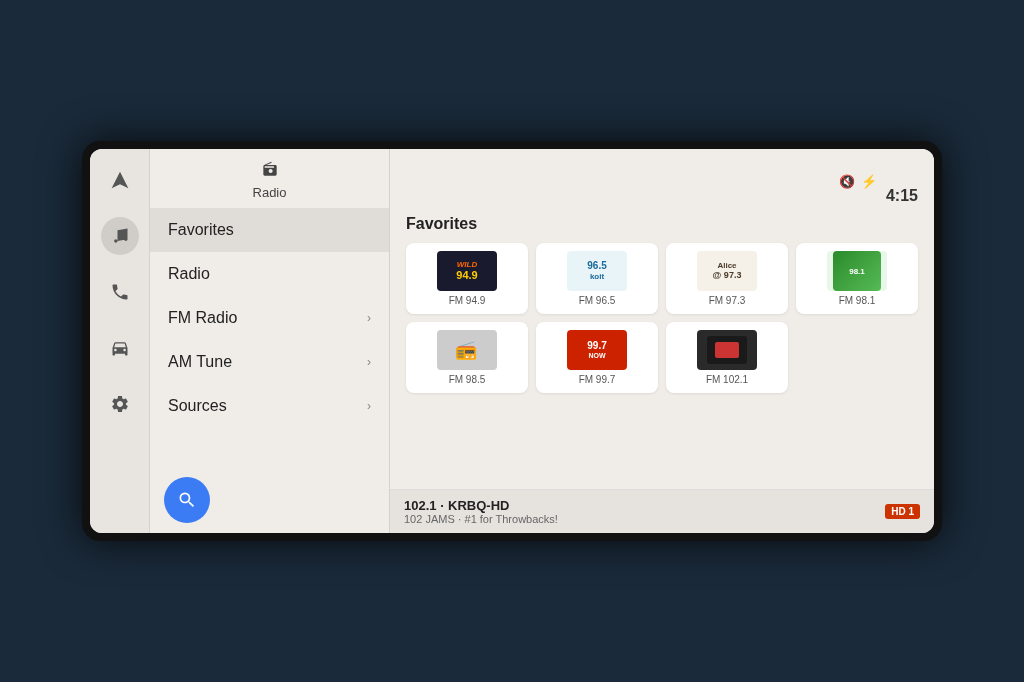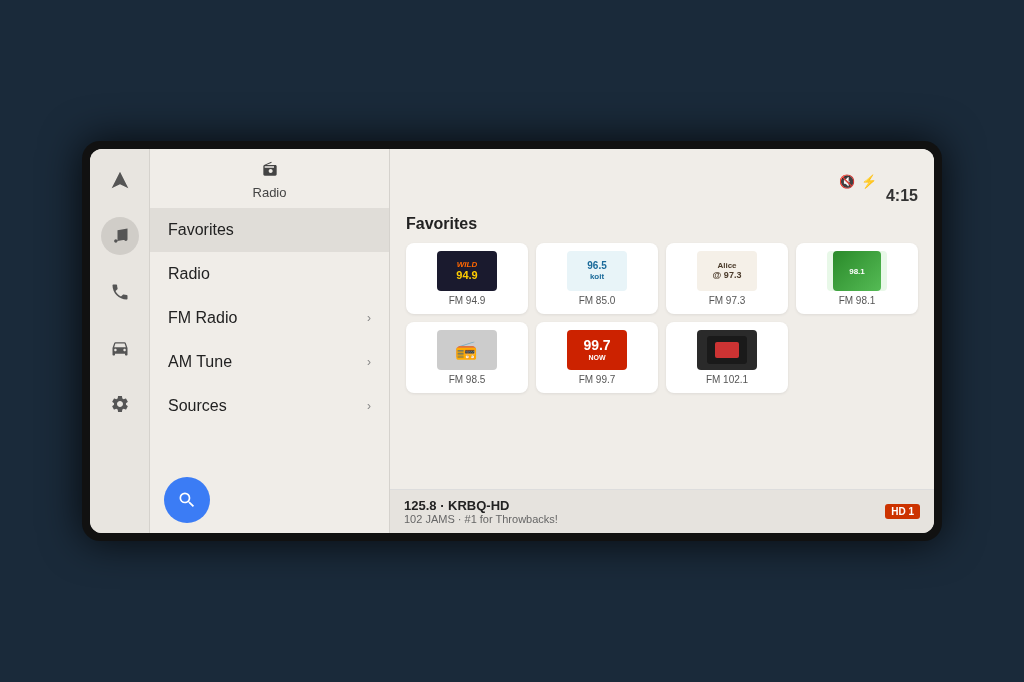--- a/index.html
+++ b/index.html
@@ -356,21 +356,21 @@
                 <div class="num">94.9</div>
               </div>
             </div>
             <span class="station-freq">FM 94.9</span>
           </div>
 
           <div class="station-tile">
             <div class="station-logo logo-koit" style="font-size:8px;text-align:center;line-height:1.2;font-weight:900;color:#1a6a9a;">
               <div><span style="font-size:10px;font-weight:900;">96.5</span><br><span>koit</span></div>
             </div>
-            <span class="station-freq">FM 85.0</span>
+            <span class="station-freq">FM 96.5</span>
           </div>
 
           <div class="station-tile">
             <div class="station-logo logo-alice" style="font-size:8px;text-align:center;line-height:1.2;font-weight:700;color:#4a3a2a;">
               <div>Alice<br><span style="font-size:9px;">@ 97.3</span></div>
             </div>
             <span class="station-freq">FM 97.3</span>
           </div>
 
           <div class="station-tile">
@@ -382,41 +382,41 @@
 
           <div class="station-tile">
             <div class="station-logo logo-radio-icon" style="background:#cccccc;display:flex;align-items:center;justify-content:center;color:#555;font-size:18px;">
               📻
             </div>
             <span class="station-freq">FM 98.5</span>
           </div>
 
           <div class="station-tile">
             <div class="station-logo logo-now" style="background:#cc2200;font-size:7px;font-weight:900;color:white;text-align:center;line-height:1.2;">
-              <div><span style="font-size:14px;">99.7</span><br>NOW</div>
+              <div><span style="font-size:10px;">99.7</span><br>NOW</div>
             </div>
             <span class="station-freq">FM 99.7</span>
           </div>
 
 
           <div class="station-tile">
             <div class="station-logo logo-dark" style="background:#2a2a2a;display:flex;align-items:center;justify-content:center;">
               <div style="width:40px;height:28px;background:#1a1a1a;border-radius:3px;display:flex;align-items:center;justify-content:center;">
                 <div style="width:24px;height:16px;background:#cc3333;border-radius:2px;"></div>
               </div>
             </div>
             <span class="station-freq">FM 102.1</span>
           </div>
 
         </div>
       </div>
 
       <div class="now-playing">
         <div class="now-playing-info">
-          <div class="now-playing-station">125.8 · KRBQ-HD</div>
+          <div class="now-playing-station">102.1 · KRBQ-HD</div>
           <div class="now-playing-desc">102 JAMS · #1 for Throwbacks!</div>
         </div>
         <span class="hd-badge">HD 1</span>
       </div>
 
     </div>
 
   </div>
 </div>
 

